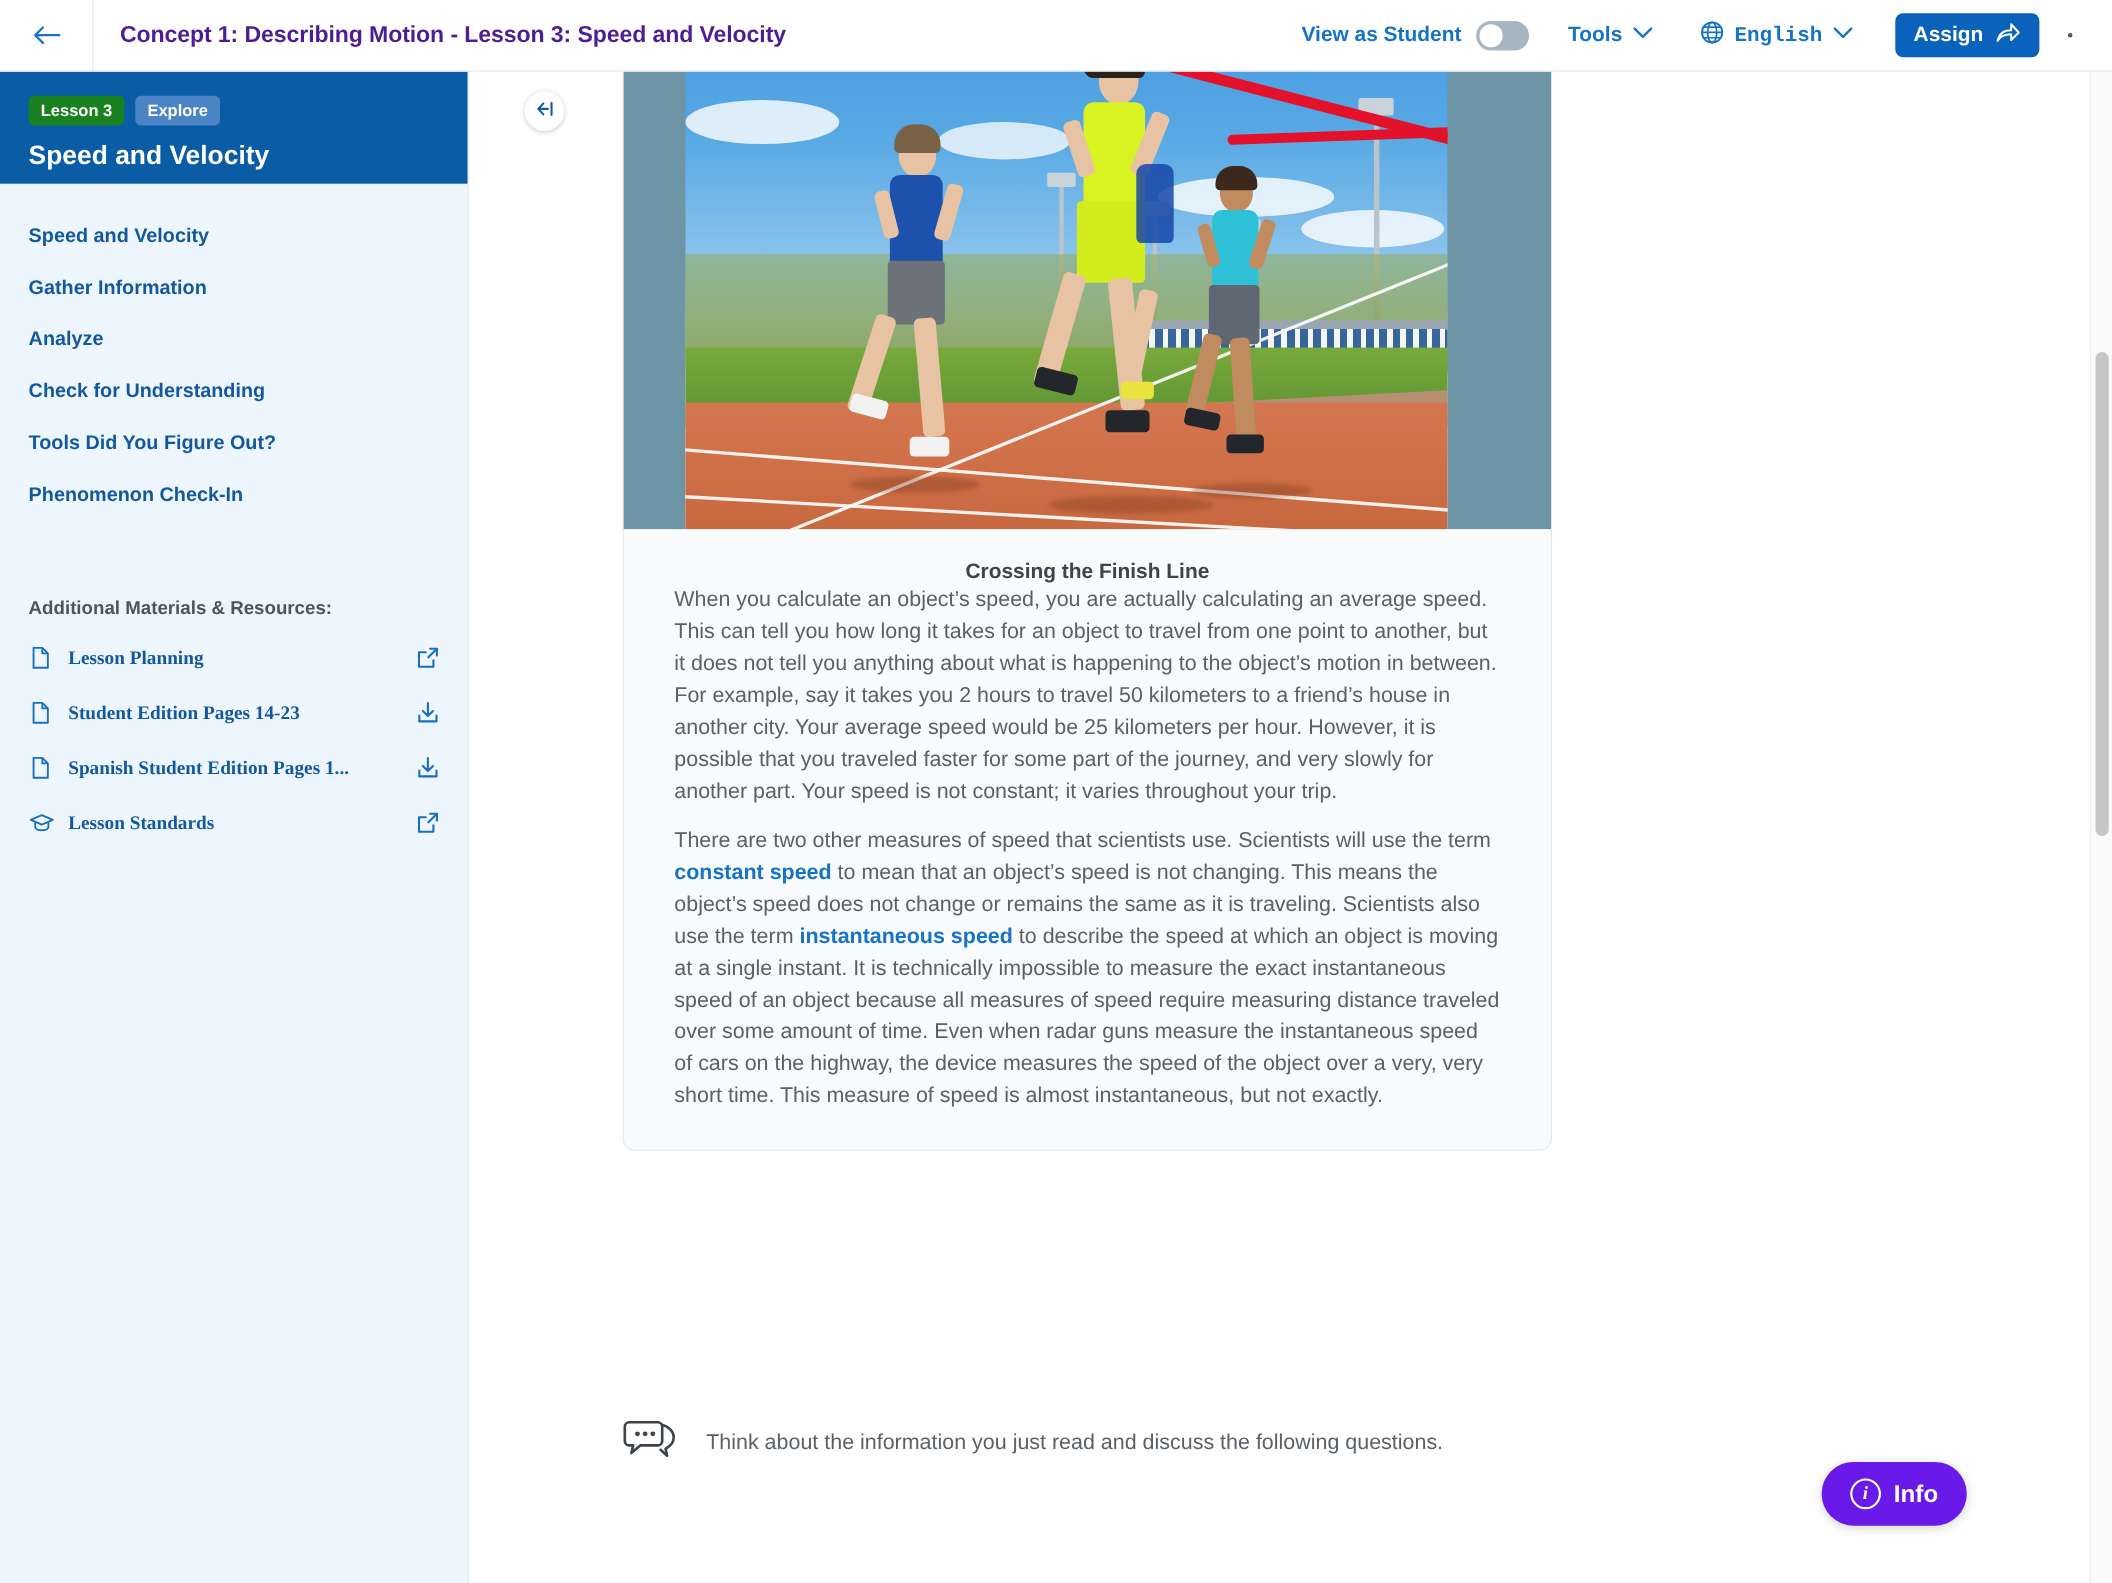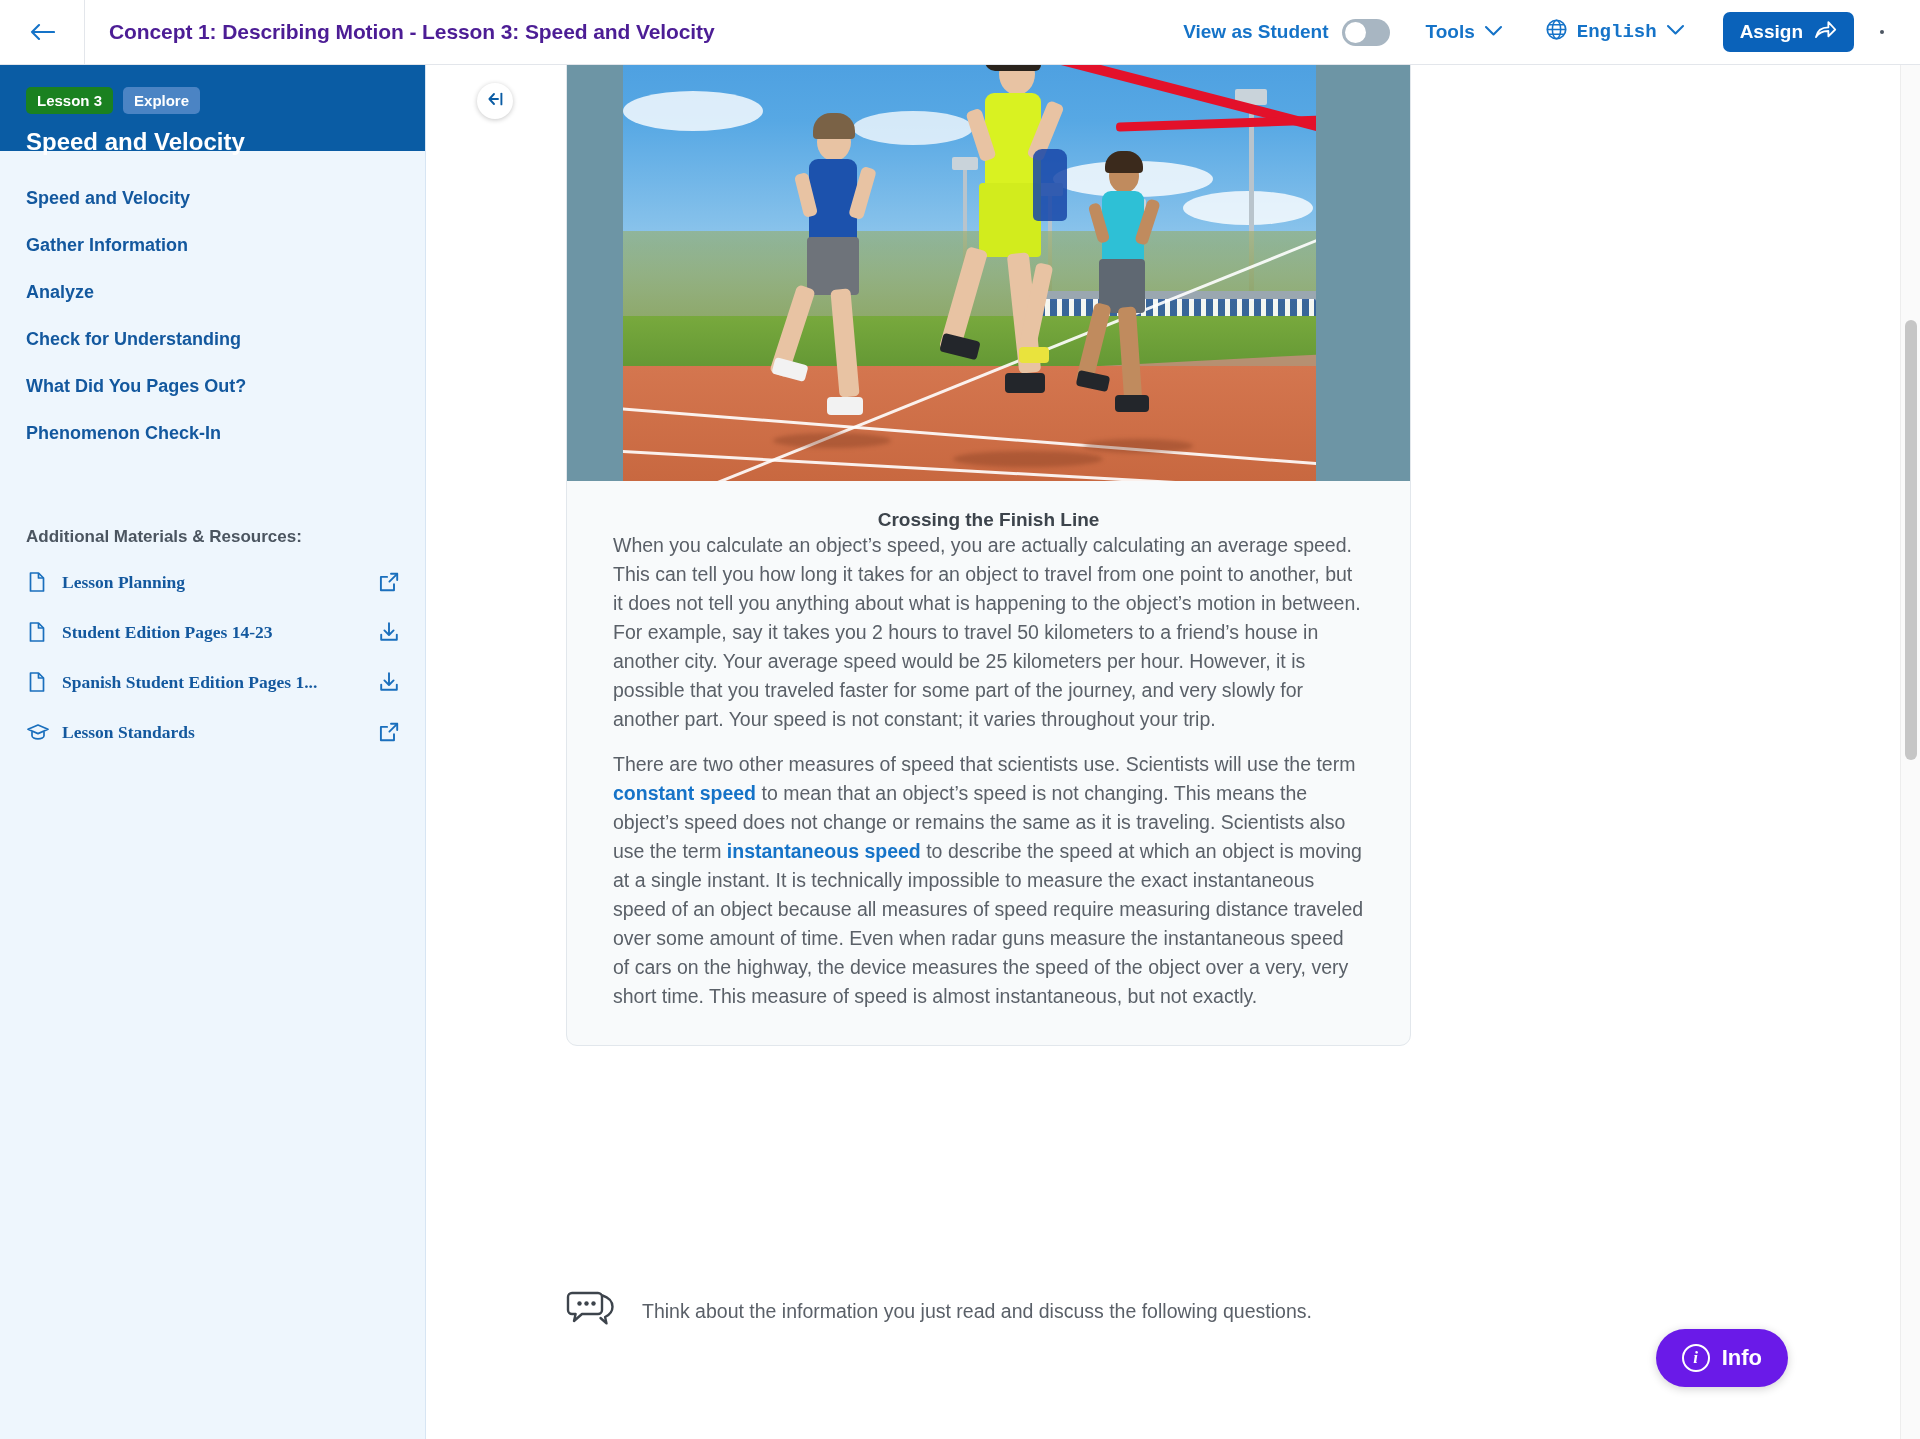--- a/index.html
+++ b/index.html
@@ -56,21 +56,21 @@
     background: #4c5662; margin: 2px 0;
   }
   .kebab .dots { display: flex; flex-direction: column; align-items: center; }
 
   
   .sidebar {
     position: absolute; top: 65px; left: 0; width: 426px; height: 1374px;
     background: #eef6fd; border-right: 1px solid #d7e5f3; z-index: 20;
   }
   .sidebar-header {
-    background: #0a5ca4; padding: 22px 26px 26px 26px; height: 86px;
+    background: #0a5ca4; padding: 22px 26px 26px 26px; height: 102px;
     position: relative;
   }
   .badges { display: flex; gap: 10px; align-items: center; }
   .badge-lesson {
     background: #1a8120; color: #fff; font-size: 15px; font-weight: bold;
     border-radius: 5px; padding: 6px 11px; line-height: 1;
   }
   .badge-explore {
     background: #4b84c4; color: #fff; font-size: 15px; font-weight: bold;
     border-radius: 5px; padding: 6px 11px; line-height: 1;
@@ -301,21 +301,21 @@
         </svg>
       </span>
     </div>
   </div>
 
   <nav class="nav-list">
     <a class="nav-item">Speed and Velocity</a>
     <a class="nav-item">Gather Information</a>
     <a class="nav-item">Analyze</a>
     <a class="nav-item">Check for Understanding</a>
-    <a class="nav-item">What Did You Pages Out?</a>
+    <a class="nav-item">Tools Did You Figure Out?</a>
     <a class="nav-item">Phenomenon Check-In</a>
   </nav>
 
   <div class="res-heading">Additional Materials &amp; Resources:</div>
 
   <div class="res-item">
     <span class="res-icon">
       <svg width="22" height="22" viewBox="0 0 22 22" fill="none">
         <path d="M4.5 2h8l5 5v13h-13z" stroke="#1a6fbd" stroke-width="1.7" stroke-linejoin="round"></path>
         <path d="M12.5 2v5h5" stroke="#1a6fbd" stroke-width="1.7" stroke-linejoin="round"></path>

